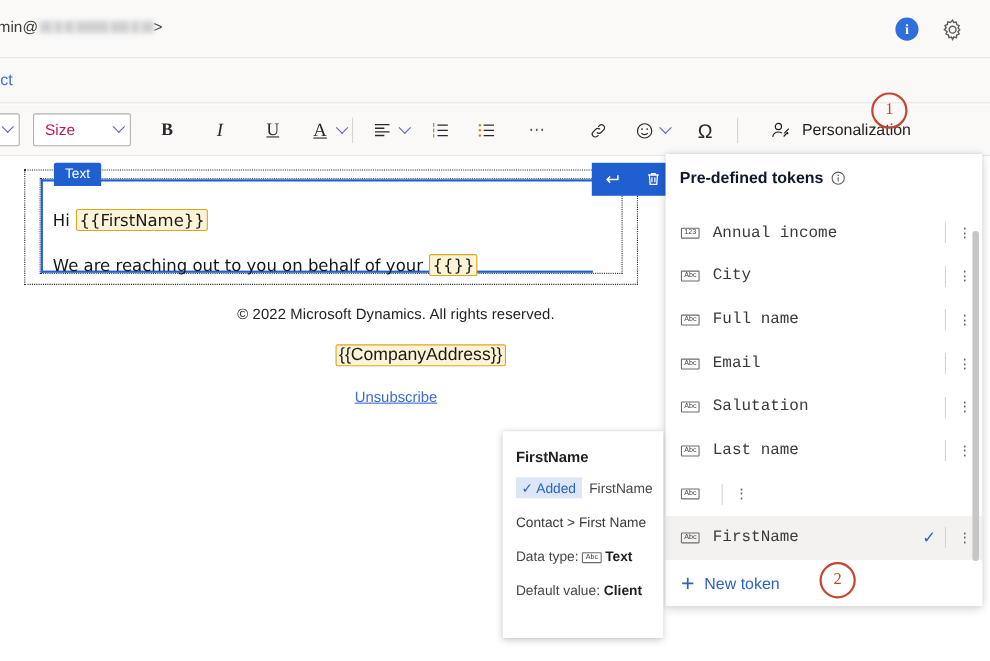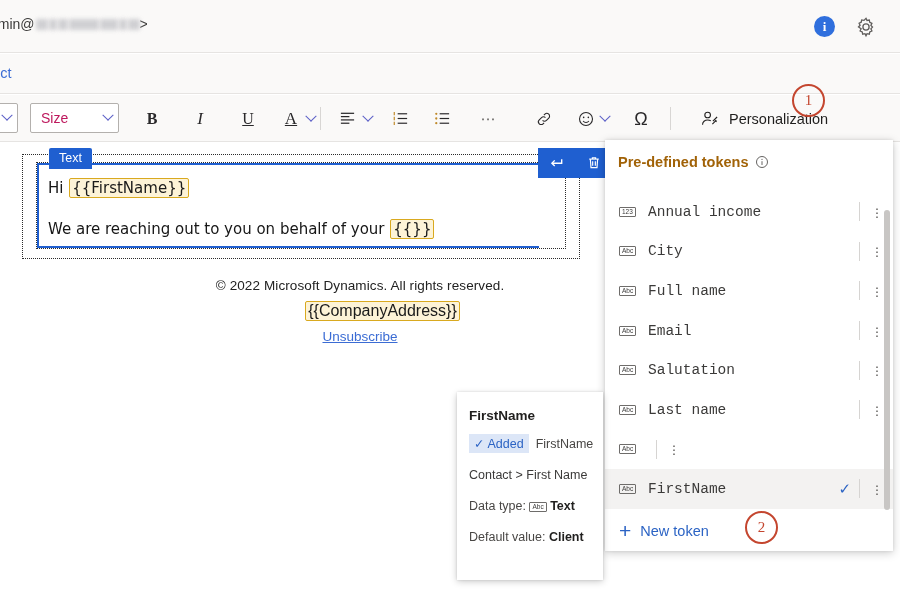--- a/index.html
+++ b/index.html
@@ -175,21 +175,21 @@
     z-index: 5;
   }
   .line1 { top: 36px; }
   .line2 { top: 77px; }
   .token {
     display: inline-block;
     background: #fdf3d7;
     border: 1.6px solid #d9a91f;
     border-radius: 2px;
     padding: 0 2px;
-    margin: 0 1px;
+    margin: 12px 1px;
     color: #1a1a1a;
   }
 
   .footer-block {
     position: absolute; left: 0; top: 136px;
     width: 720px; text-align: center;
   }
   .copyright {
     font-size: 13.5px; color: #222; letter-spacing: .1px;
   }
@@ -232,21 +232,21 @@
   
   .tokens-panel {
     position: absolute; left: 605px; top: 140px;
     width: 288px; height: 411px;
     background: #ffffff;
     box-shadow: 0 2px 9px rgba(0,0,0,.20), 0 0 3px rgba(0,0,0,.10);
     z-index: 15;
   }
   .panel-title {
     position: absolute; left: 13px; top: 14px;
-    font-size: 14.5px; font-weight: bold; color: #a16207;
+    font-size: 14.5px; font-weight: bold; color: #0f172a;
     display: flex; align-items: center; gap: 6px;
   }
   .token-list {
     position: absolute; left: 0; top: 52px;
     width: 288px; height: 318px;
     overflow: hidden;
   }
   .token-row {
     position: relative;
     height: 39.6px;

